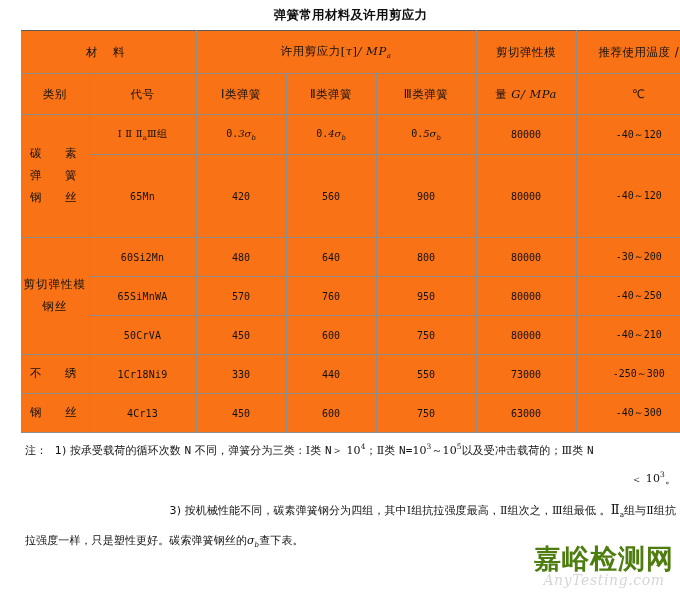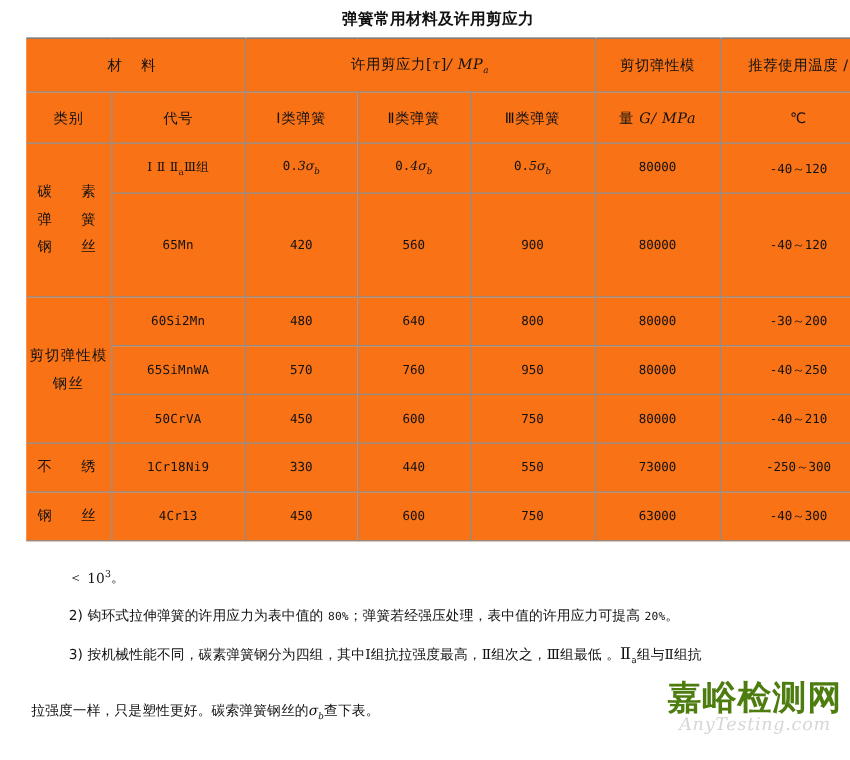--- a/index.html
+++ b/index.html
@@ -121,20 +121,21 @@
   }
   .note {
     margin: 0 0 11px 0;
     position: relative;
   }
   .note-line {
     white-space: nowrap;
   }
   .note-indent {
     padding-left: 30px;
+    text-align: right;
   }
   .note-lbl {
     display: inline-block;
   }
   .tiny-num {
     font-family: "DejaVu Sans Mono", "Liberation Mono", monospace;
     font-size: 9px;
   }
   .mono {
     font-family: "DejaVu Sans Mono", "Liberation Mono", monospace;
@@ -277,38 +278,37 @@
         <td class="num-cell">750</td>
         <td class="num-cell">63000</td>
         <td class="num-cell edge-r">-40～300</td>
       </tr>
     </tbody>
   </table>
 
   <div class="notes">
 
     <div class="note">
+      <div class="note-line">
+        <span>注：</span>
+        <span class="note-lbl" style="margin-left:4px">1)</span>
+        按承受载荷的循环次数 <span class="mono">N</span> 不同，弹簧分为三类：<span class="serif">Ⅰ</span>类 <span class="mono">N＞</span> <span class="serif">10<sup class="sm">4</sup></span>；<span class="serif">Ⅱ</span>类 <span class="mono">N=</span><span class="serif">10<sup class="sm">3</sup>～10<sup class="sm">5</sup></span>以及受冲击载荷的；<span class="serif">Ⅲ</span>类 <span class="mono">N</span>
+      </div>
       <div class="note-line note-indent" style="margin-top:12px">
         <span class="mono">＜</span> <span class="serif">10<sup class="sm">3</sup></span>。
       </div>
     </div>
 
-    <div class="note" style="margin-top:14px">
-      <div class="note-line note-indent">
-        <span class="note-lbl">2)</span>
-        钩环式拉伸弹簧的许用应力为表中值的 <span class="tiny-num">80%</span>；弹簧若经强压处理，表中值的许用应力可提高 <span class="tiny-num">20%</span>。
-      </div>
-    </div>
 
     <div class="note" style="margin-top:14px">
       <div class="note-line note-indent">
         <span class="note-lbl">3)</span>
         按机械性能不同，碳素弹簧钢分为四组，其中<span class="serif">Ⅰ</span>组抗拉强度最高，<span class="serif">Ⅱ</span>组次之，<span class="serif">Ⅲ</span>组最低 。<span class="serif" style="font-size:13px">Ⅱ</span><sub class="sm">a</sub>组与<span class="serif">Ⅱ</span>组抗
       </div>
-      <div class="note-line" style="margin-top:28px">
+      <div class="note-line" style="margin-top:12px">
         拉强度一样，只是塑性更好。碳索弹簧钢丝的<span class="ital">σ</span><sub class="sm ital">b</sub>查下表。
       </div>
     </div>
 
   </div>
 
   <div class="watermark">
     <div class="wm-cn">嘉峪检测网</div>
     <div class="wm-en">AnyTesting.com</div>
   </div>

